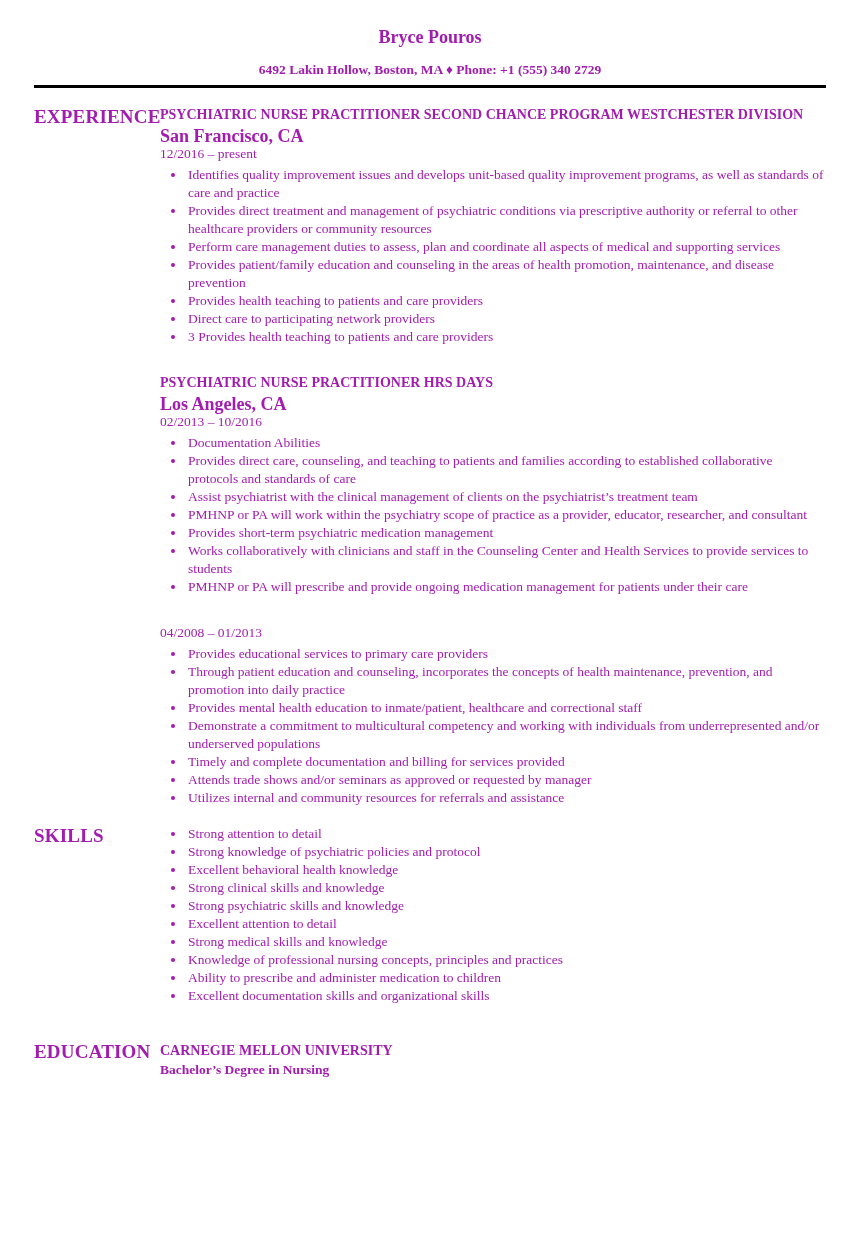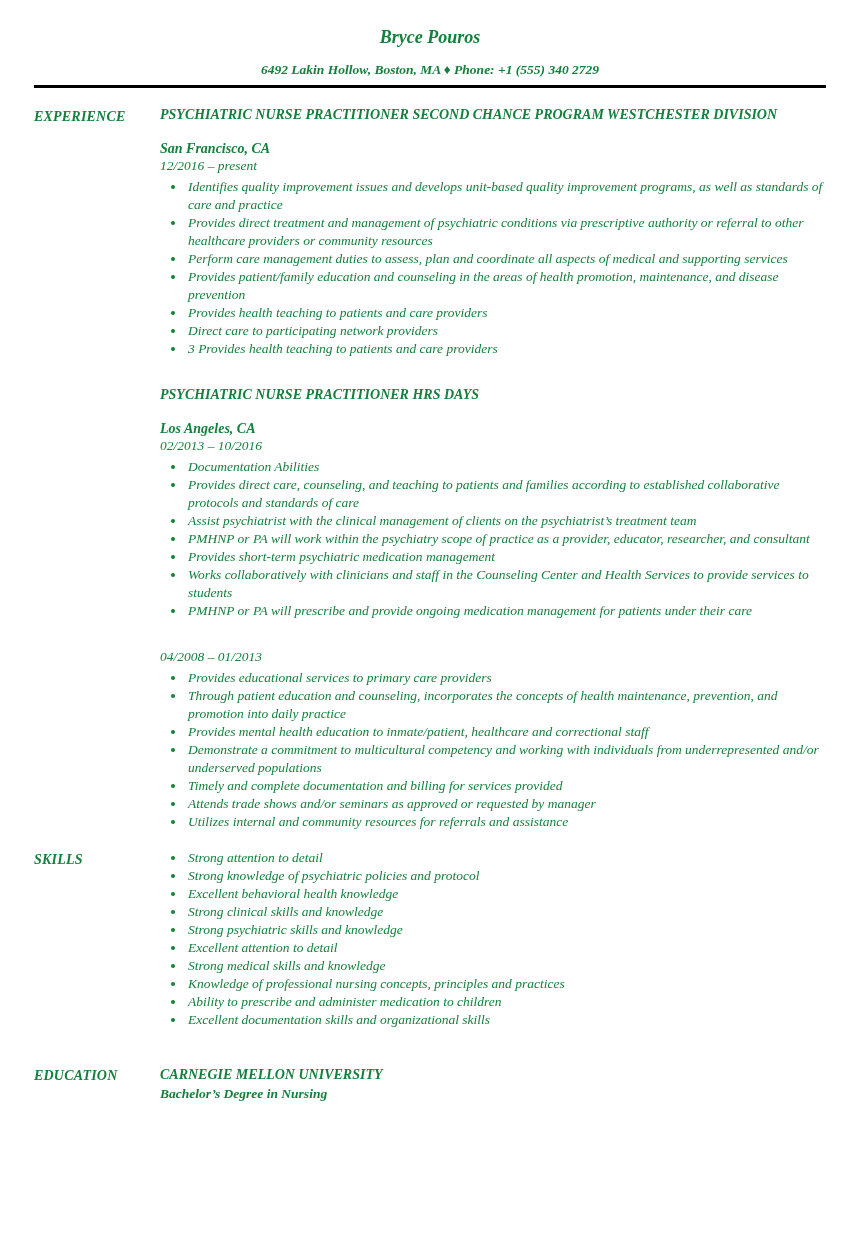--- a/index.html
+++ b/index.html
@@ -6,23 +6,22 @@
     margin: 0;
     padding: 0;
     background: #ffffff;
   }
   .page {
     width: 860px;
     min-height: 1240px;
     box-sizing: border-box;
     padding: 22px 34px 40px 34px;
     background: #ffffff;
-    color: #15803d;
+    color: #a21caf;
     font-family: "Liberation Serif", "DejaVu Serif", serif;
-    font-style: italic;
   }
   .name {
     text-align: center;
     font-weight: bold;
     font-size: 18px;
     line-height: 22px;
     margin: 4px 0 13px 0;
   }
   .contact {
     text-align: center;
@@ -37,38 +36,38 @@
     margin: 0 0 18px 0;
   }
   .section {
     display: grid;
     grid-template-columns: 126px 1fr;
     align-items: start;
   }
   .section + .section { margin-top: 36px; }
   .section-label {
     font-weight: bold;
-    font-size: 14px;
+    font-size: 19px;
     line-height: 18px;
     padding-top: 2px;
     letter-spacing: 0.2px;
   }
   .job { margin-bottom: 28px; }
   .job:last-child { margin-bottom: 0; }
   .job-title {
     font-weight: bold;
     font-size: 14px;
     line-height: 18px;
     max-width: 672px;
   }
   .job-location {
     font-weight: bold;
-    font-size: 14px;
+    font-size: 18px;
     line-height: 17px;
-    margin-top: 16px;
+    margin-top: 4px;
   }
   .job-dates {
     font-size: 13.5px;
     line-height: 17px;
   }
   ul.bullets {
     margin: 4px 0 0 0;
     padding-left: 26px;
     font-size: 13.5px;
     line-height: 18px;

